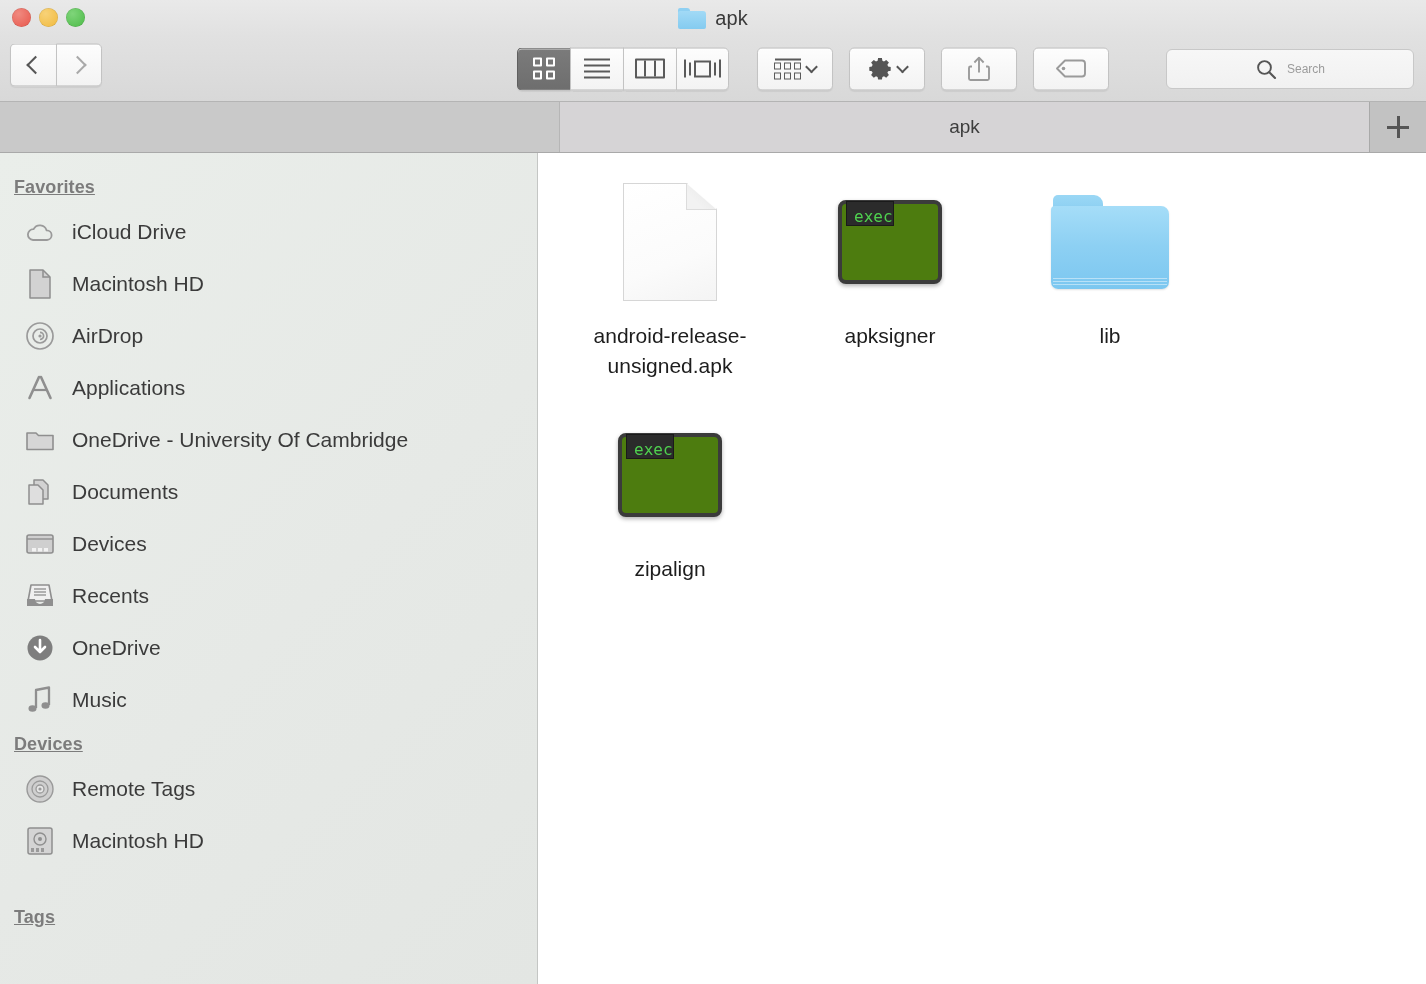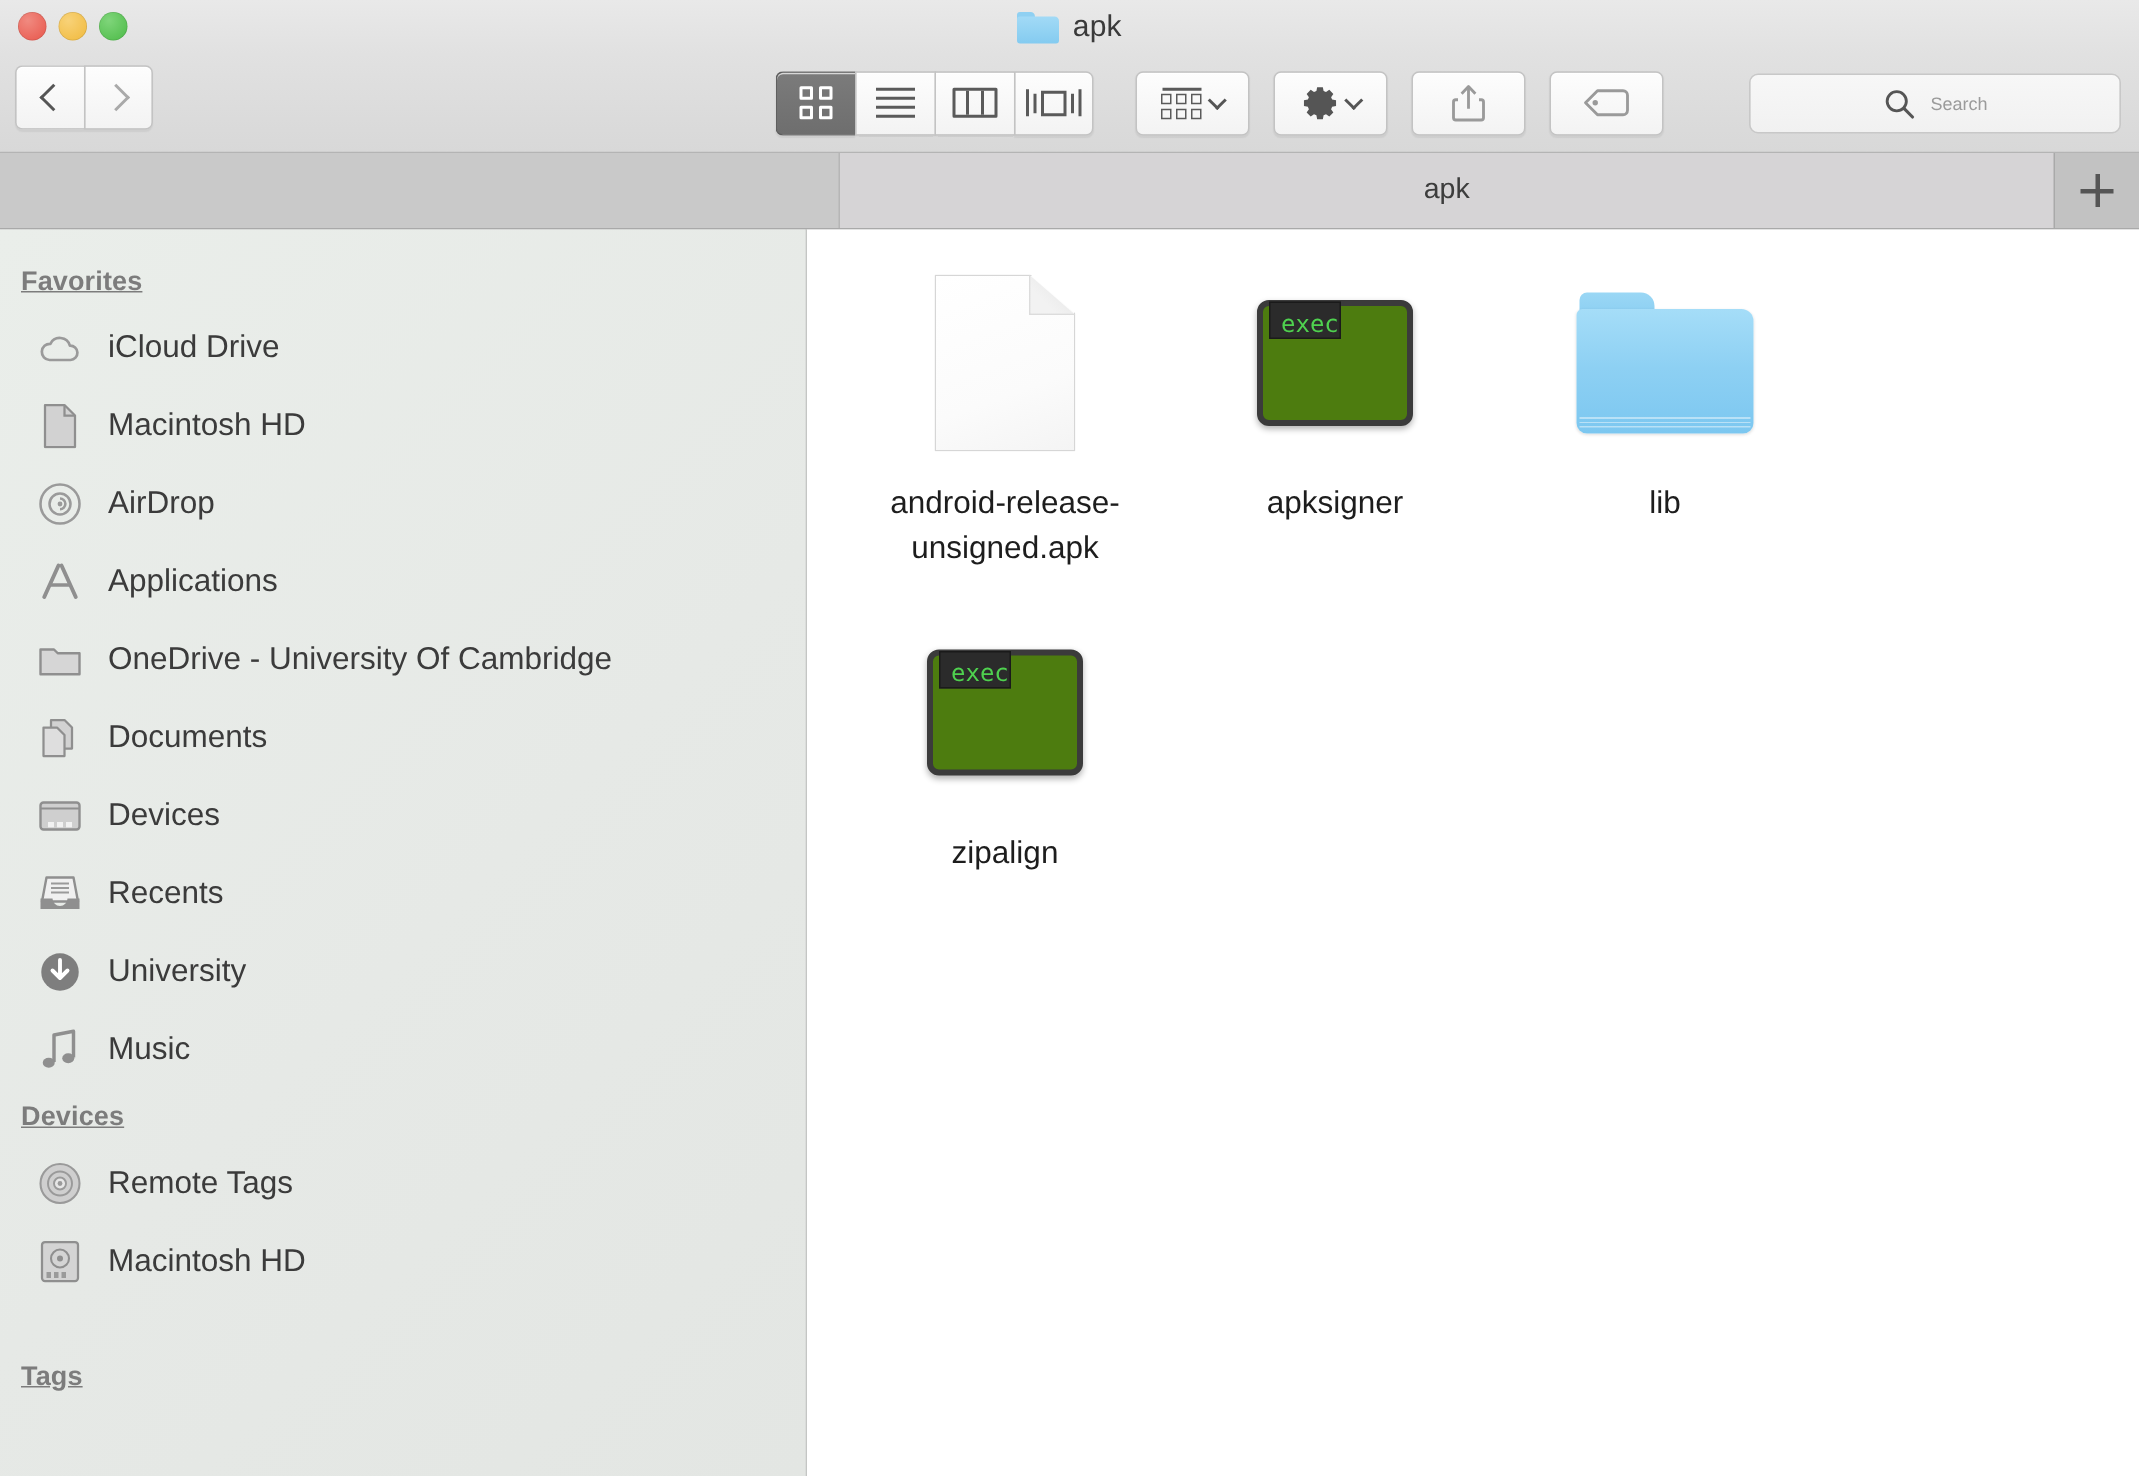--- a/index.html
+++ b/index.html
@@ -440,21 +440,21 @@
         <span>Recents</span>
       </div>
 
       <div class="sb-item">
         <span class="sb-icon">
           <svg width="30" height="30" viewBox="0 0 30 30">
               <circle cx="15" cy="15" r="12.5" fill="#7e7e7e"></circle>
               <path d="M15 7 v11 M10 14 l5 5 l5-5" fill="none" stroke="#fff" stroke-width="2.6" stroke-linecap="round" stroke-linejoin="round"></path>
             </svg>
         </span>
-        <span>University</span>
+        <span>OneDrive</span>
       </div>
 
       <div class="sb-item">
         <span class="sb-icon">
           <svg width="28" height="30" viewBox="0 0 28 30">
               <path d="M10 23 V5 l13-2.5 V20" fill="none" stroke="#8f8f8f" stroke-width="2.3" stroke-linejoin="round"></path>
               <ellipse cx="6.5" cy="23.5" rx="4" ry="3.3" fill="#8f8f8f"></ellipse>
               <ellipse cx="19.5" cy="20.5" rx="4" ry="3.3" fill="#8f8f8f"></ellipse>
             </svg>
         </span>

